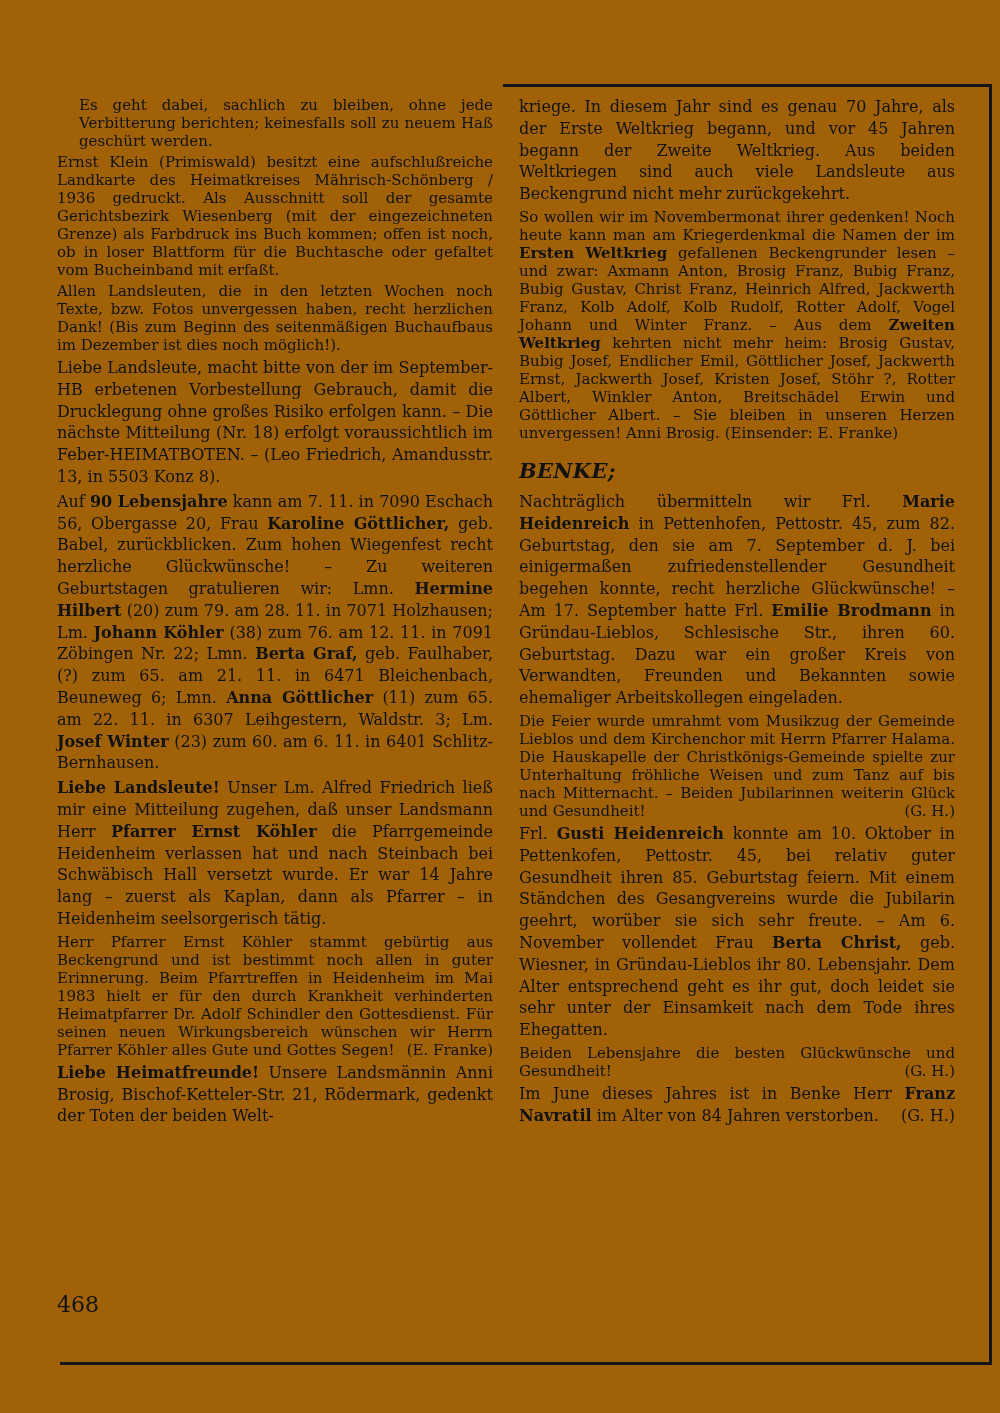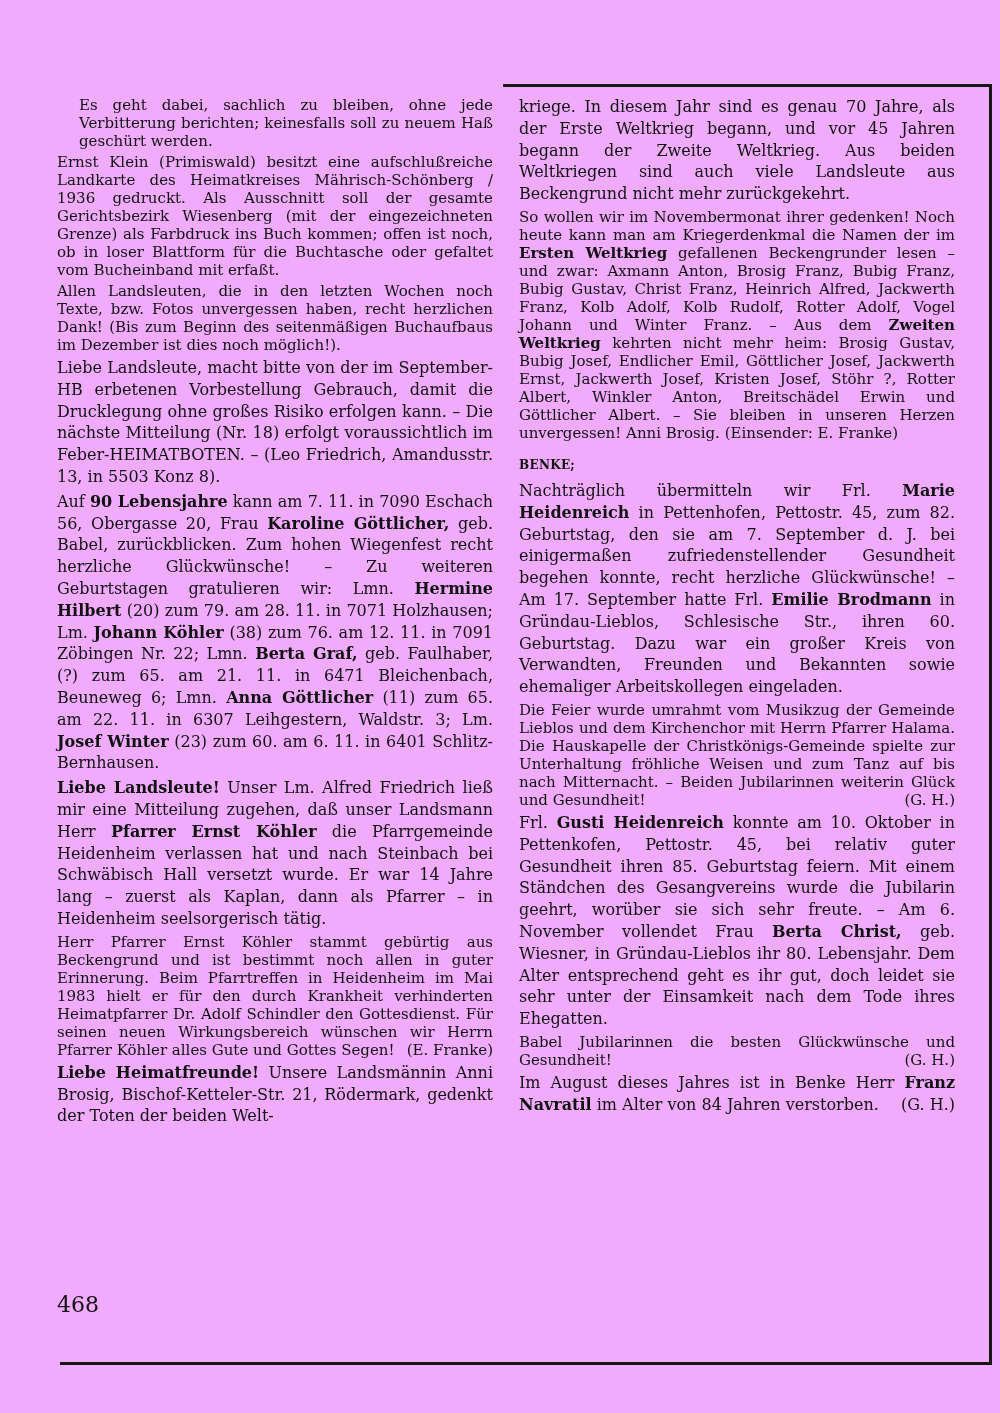--- a/index.html
+++ b/index.html
@@ -1,21 +1,21 @@
 <!DOCTYPE html>
 <html><head>
 <meta charset="utf-8">
 <style>
   * { box-sizing: border-box; }
   html, body { margin: 0; padding: 0; background: #ffffff; }
   .page {
     position: relative;
     width: 1000px;
     height: 1413px;
-    background: #f0abfc;
+    background: #a16207;
     color: #121212;
     font-family: "DejaVu Serif", serif;
     overflow: hidden;
   }
   .border-top    { position: absolute; left: 503px; top: 84px;  width: 489px; height: 3px; background: #161616; }
   .border-right  { position: absolute; left: 989px; top: 84px;  width: 3px;  height: 1281px; background: #161616; }
   .border-bottom { position: absolute; left: 60px;  top: 1362px; width: 932px; height: 3px; background: #161616; }
   .columns {
     position: absolute;
     left: 57px;
@@ -23,24 +23,25 @@
     width: 898px;
     display: flex;
     gap: 26px;
   }
   .col { width: 436px; }
   .para { margin: 0 0 3px; text-align: justify; }
   .para.large { font-size: 16px; line-height: 21.8px; }
   .para.small { font-size: 15px;   line-height: 18px; }
   .para.indent { margin-left: 22px; }
   h2.heading {
-    font-size: 12px;
+    font-size: 21px;
     font-weight: 700;
     letter-spacing: .3px;
     margin: 16px 0 8px;
+    font-style: italic;
   }
   .b { font-weight: 700; }
   .sig { float: right; }
   .page-number {
     position: absolute;
     left: 57px;
     top: 1292px;
     font-size: 22px;
   }
 </style>
@@ -63,19 +64,19 @@
         <p class="para small"><span>Herr Pfarrer Ernst Köhler stammt gebürtig aus Beckengrund und ist bestimmt noch allen in guter Erinnerung. Beim Pfarrtreffen in Heidenheim im Mai 1983 hielt er für den durch Krankheit verhinderten Heimatpfarrer Dr. Adolf Schindler den Gottesdienst. Für seinen neuen Wirkungsbereich wünschen wir Herrn Pfarrer Köhler alles Gute und Gottes Segen!</span><span class="sig">(E. Franke)</span></p>
         <p class="para large"><span class="b">Liebe Heimatfreunde!</span><span> Unsere Landsmännin Anni Brosig, Bischof-Ketteler-Str. 21, Rödermark, gedenkt der Toten der beiden Welt-</span></p>
       </div>
     <div class="col" id="col-right">
         <p class="para large"><span>kriege. In diesem Jahr sind es genau 70 Jahre, als der Erste Weltkrieg begann, und vor 45 Jahren begann der Zweite Weltkrieg. Aus beiden Weltkriegen sind auch viele Landsleute aus Beckengrund nicht mehr zurückgekehrt.</span></p>
         <p class="para small"><span>So wollen wir im Novembermonat ihrer gedenken! Noch heute kann man am Kriegerdenkmal die Namen der im </span><span class="b">Ersten Weltkrieg</span><span> gefallenen Beckengrunder lesen – und zwar: Axmann Anton, Brosig Franz, Bubig Franz, Bubig Gustav, Christ Franz, Heinrich Alfred, Jackwerth Franz, Kolb Adolf, Kolb Rudolf, Rotter Adolf, Vogel Johann und Winter Franz. – Aus dem </span><span class="b">Zweiten Weltkrieg</span><span> kehrten nicht mehr heim: Brosig Gustav, Bubig Josef, Endlicher Emil, Göttlicher Josef, Jackwerth Ernst, Jackwerth Josef, Kristen Josef, Stöhr ?, Rotter Albert, Winkler Anton, Breitschädel Erwin und Göttlicher Albert. – Sie bleiben in unseren Herzen unvergessen! Anni Brosig. (Einsender: E. Franke)</span></p>
         <h2 class="heading">BENKE;</h2>
         <p class="para large"><span>Nachträglich übermitteln wir Frl. </span><span class="b">Marie Heidenreich</span><span> in Pettenhofen, Pettostr. 45, zum 82. Geburtstag, den sie am 7. September d. J. bei einigermaßen zufriedenstellender Gesundheit begehen konnte, recht herzliche Glückwünsche! – Am 17. September hatte Frl. </span><span class="b">Emilie Brodmann</span><span> in Gründau-Lieblos, Schlesische Str., ihren 60. Geburtstag. Dazu war ein großer Kreis von Verwandten, Freunden und Bekannten sowie ehemaliger Arbeitskollegen eingeladen.</span></p>
         <p class="para small"><span>Die Feier wurde umrahmt vom Musikzug der Gemeinde Lieblos und dem Kirchenchor mit Herrn Pfarrer Halama. Die Hauskapelle der Christkönigs-Gemeinde spielte zur Unterhaltung fröhliche Weisen und zum Tanz auf bis nach Mitternacht. – Beiden Jubilarinnen weiterin Glück und Gesundheit!</span><span class="sig">(G. H.)</span></p>
         <p class="para large"><span>Frl. </span><span class="b">Gusti Heidenreich</span><span> konnte am 10. Oktober in Pettenkofen, Pettostr. 45, bei relativ guter Gesundheit ihren 85. Geburtstag feiern. Mit einem Ständchen des Gesangvereins wurde die Jubilarin geehrt, worüber sie sich sehr freute. – Am 6. November vollendet Frau </span><span class="b">Berta Christ,</span><span> geb. Wiesner, in Gründau-Lieblos ihr 80. Lebensjahr. Dem Alter entsprechend geht es ihr gut, doch leidet sie sehr unter der Einsamkeit nach dem Tode ihres Ehegatten.</span></p>
-        <p class="para small"><span>Babel Jubilarinnen die besten Glückwünsche und Gesundheit!</span><span class="sig">(G. H.)</span></p>
-        <p class="para large"><span>Im August dieses Jahres ist in Benke Herr </span><span class="b">Franz Navratil</span><span> im Alter von 84 Jahren verstorben.</span><span class="sig">(G. H.)</span></p>
+        <p class="para small"><span>Beiden Lebensjahre die besten Glückwünsche und Gesundheit!</span><span class="sig">(G. H.)</span></p>
+        <p class="para large"><span>Im June dieses Jahres ist in Benke Herr </span><span class="b">Franz Navratil</span><span> im Alter von 84 Jahren verstorben.</span><span class="sig">(G. H.)</span></p>
       </div>
   </div>
 
   <div class="page-number">468</div>
 </div>
 
 </body></html>

